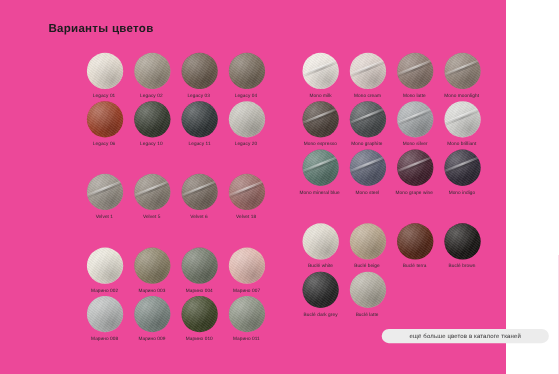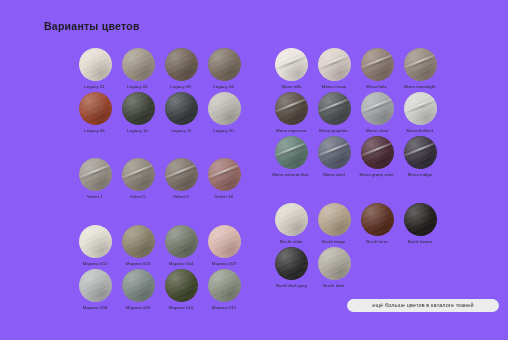--- a/index.html
+++ b/index.html
@@ -10,23 +10,23 @@
     width: 508px;
     height: 340px;
     background: #ffffff;
     font-family: "Liberation Sans", sans-serif;
     overflow: hidden;
     position: relative;
   }
 
   #page {
     position: relative;
-    width: 508px;
+    width: 460px;
     height: 340px;
-    background: #8b5cf6;
+    background: #ec4899;
   }
 
   
   #page-title {
     position: absolute;
     left: 44px;
     top: 20px;
     font-size: 10.5px;
     font-weight: 700;
     letter-spacing: 0.25px;

